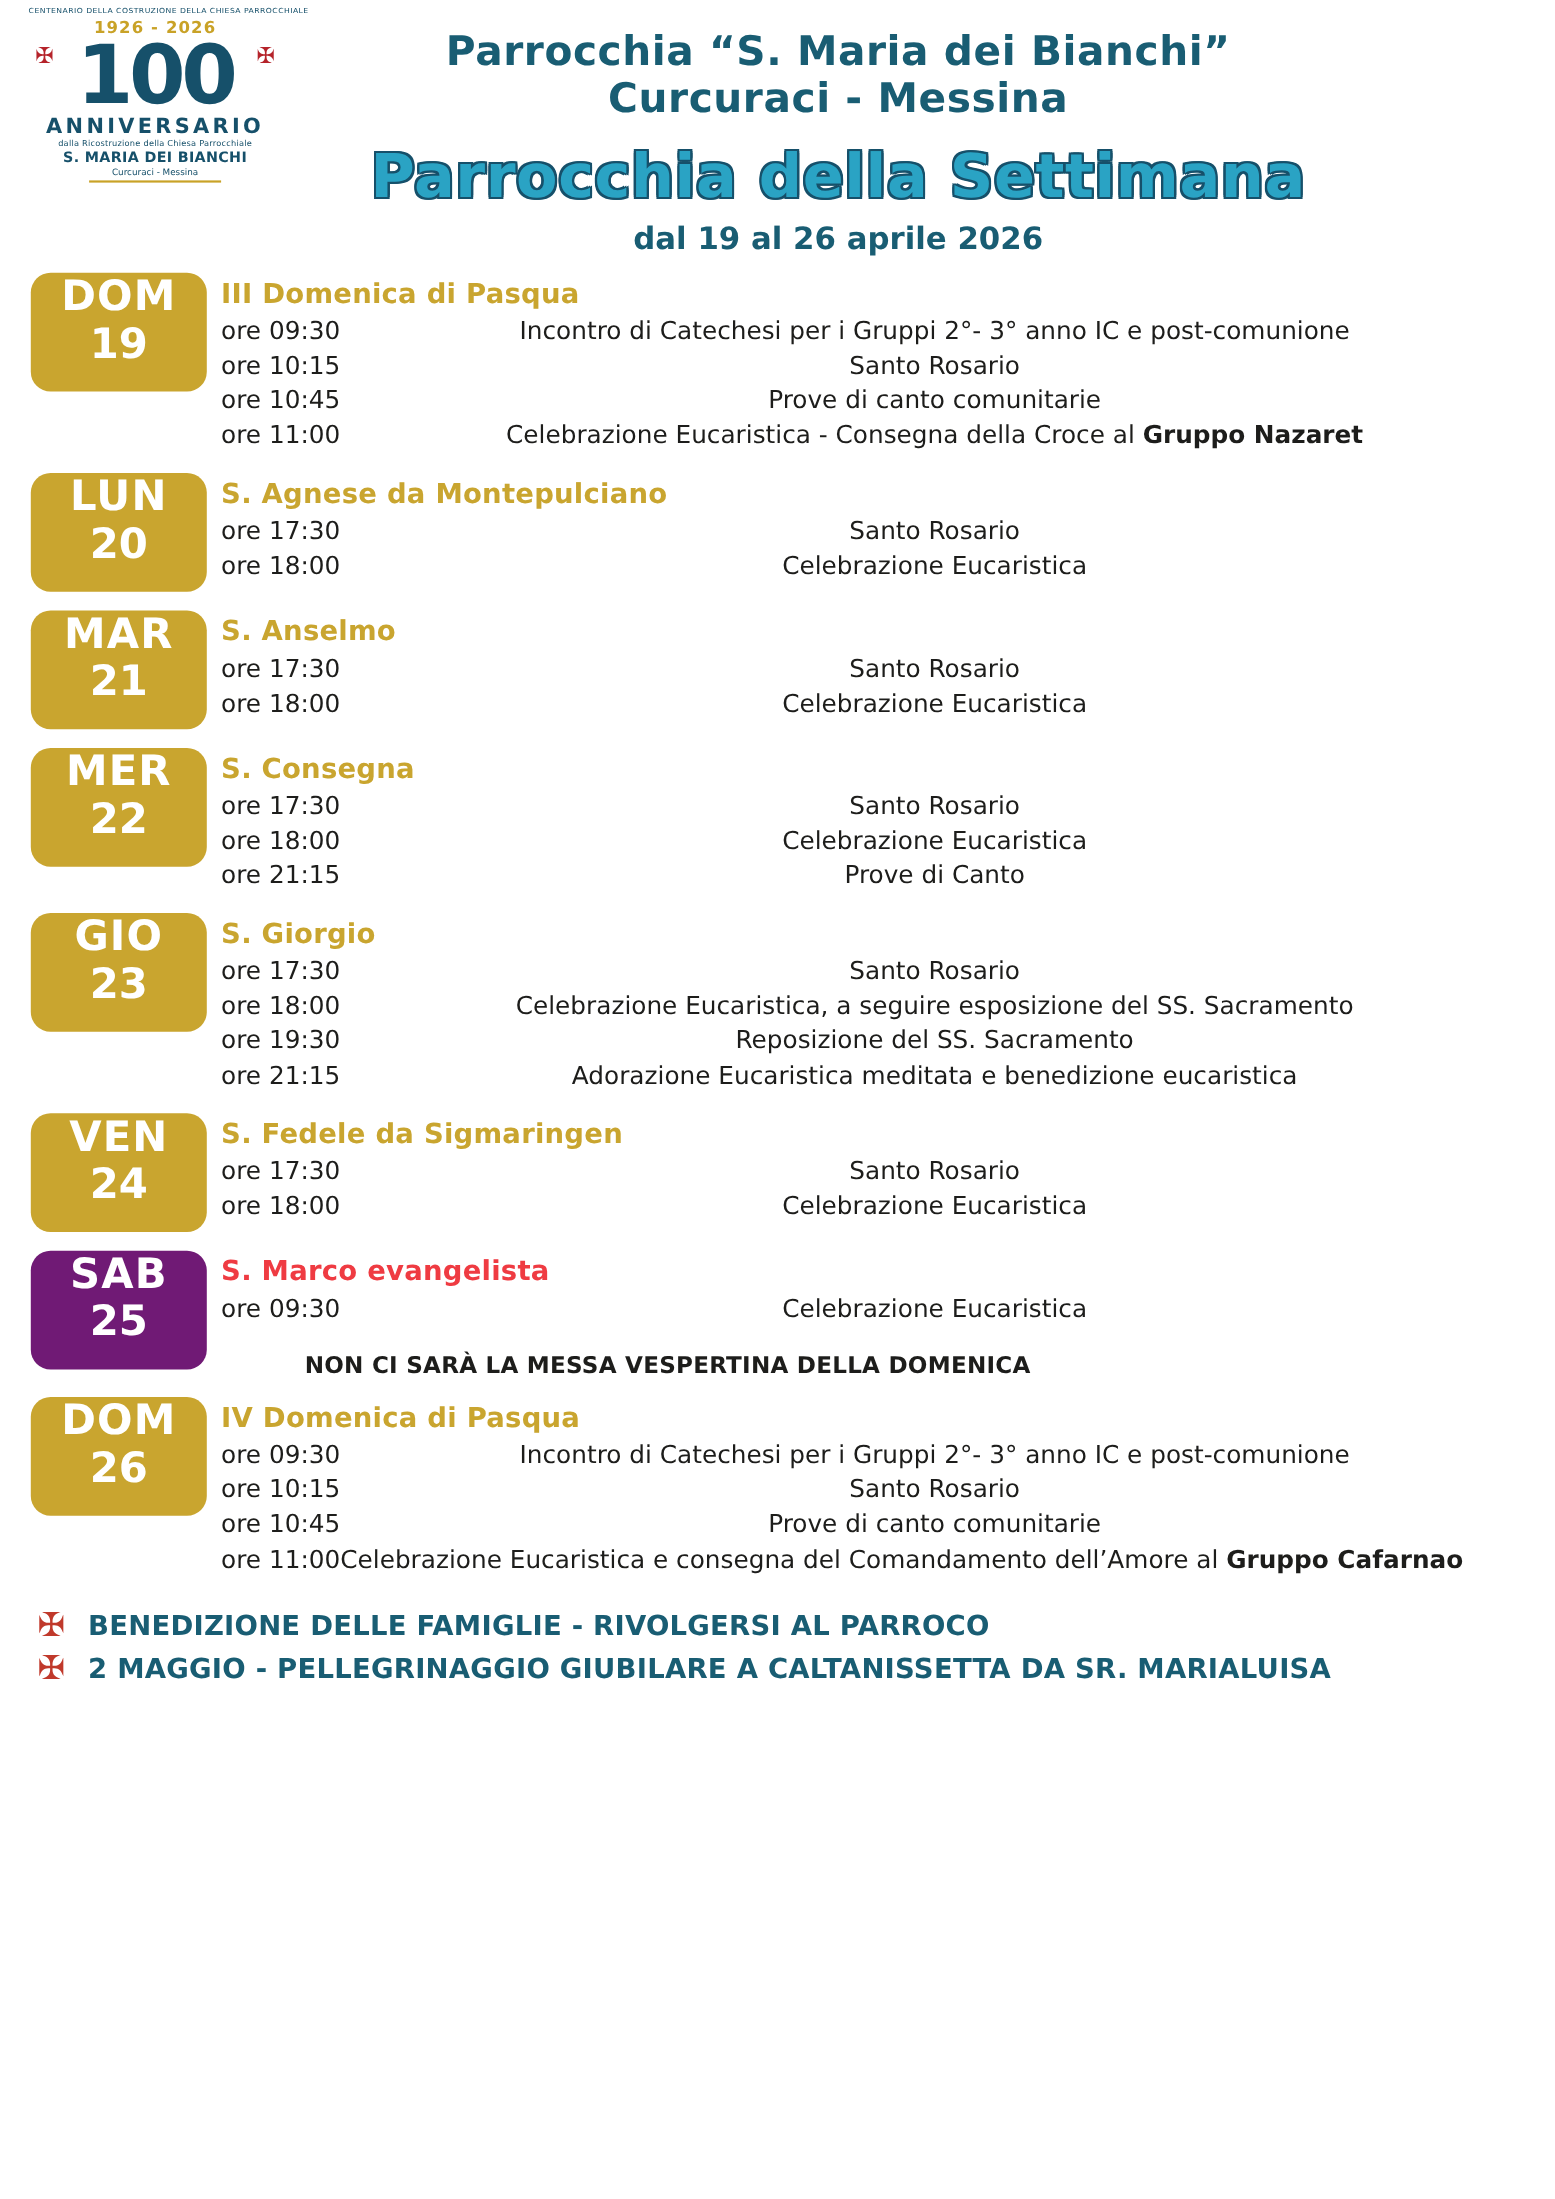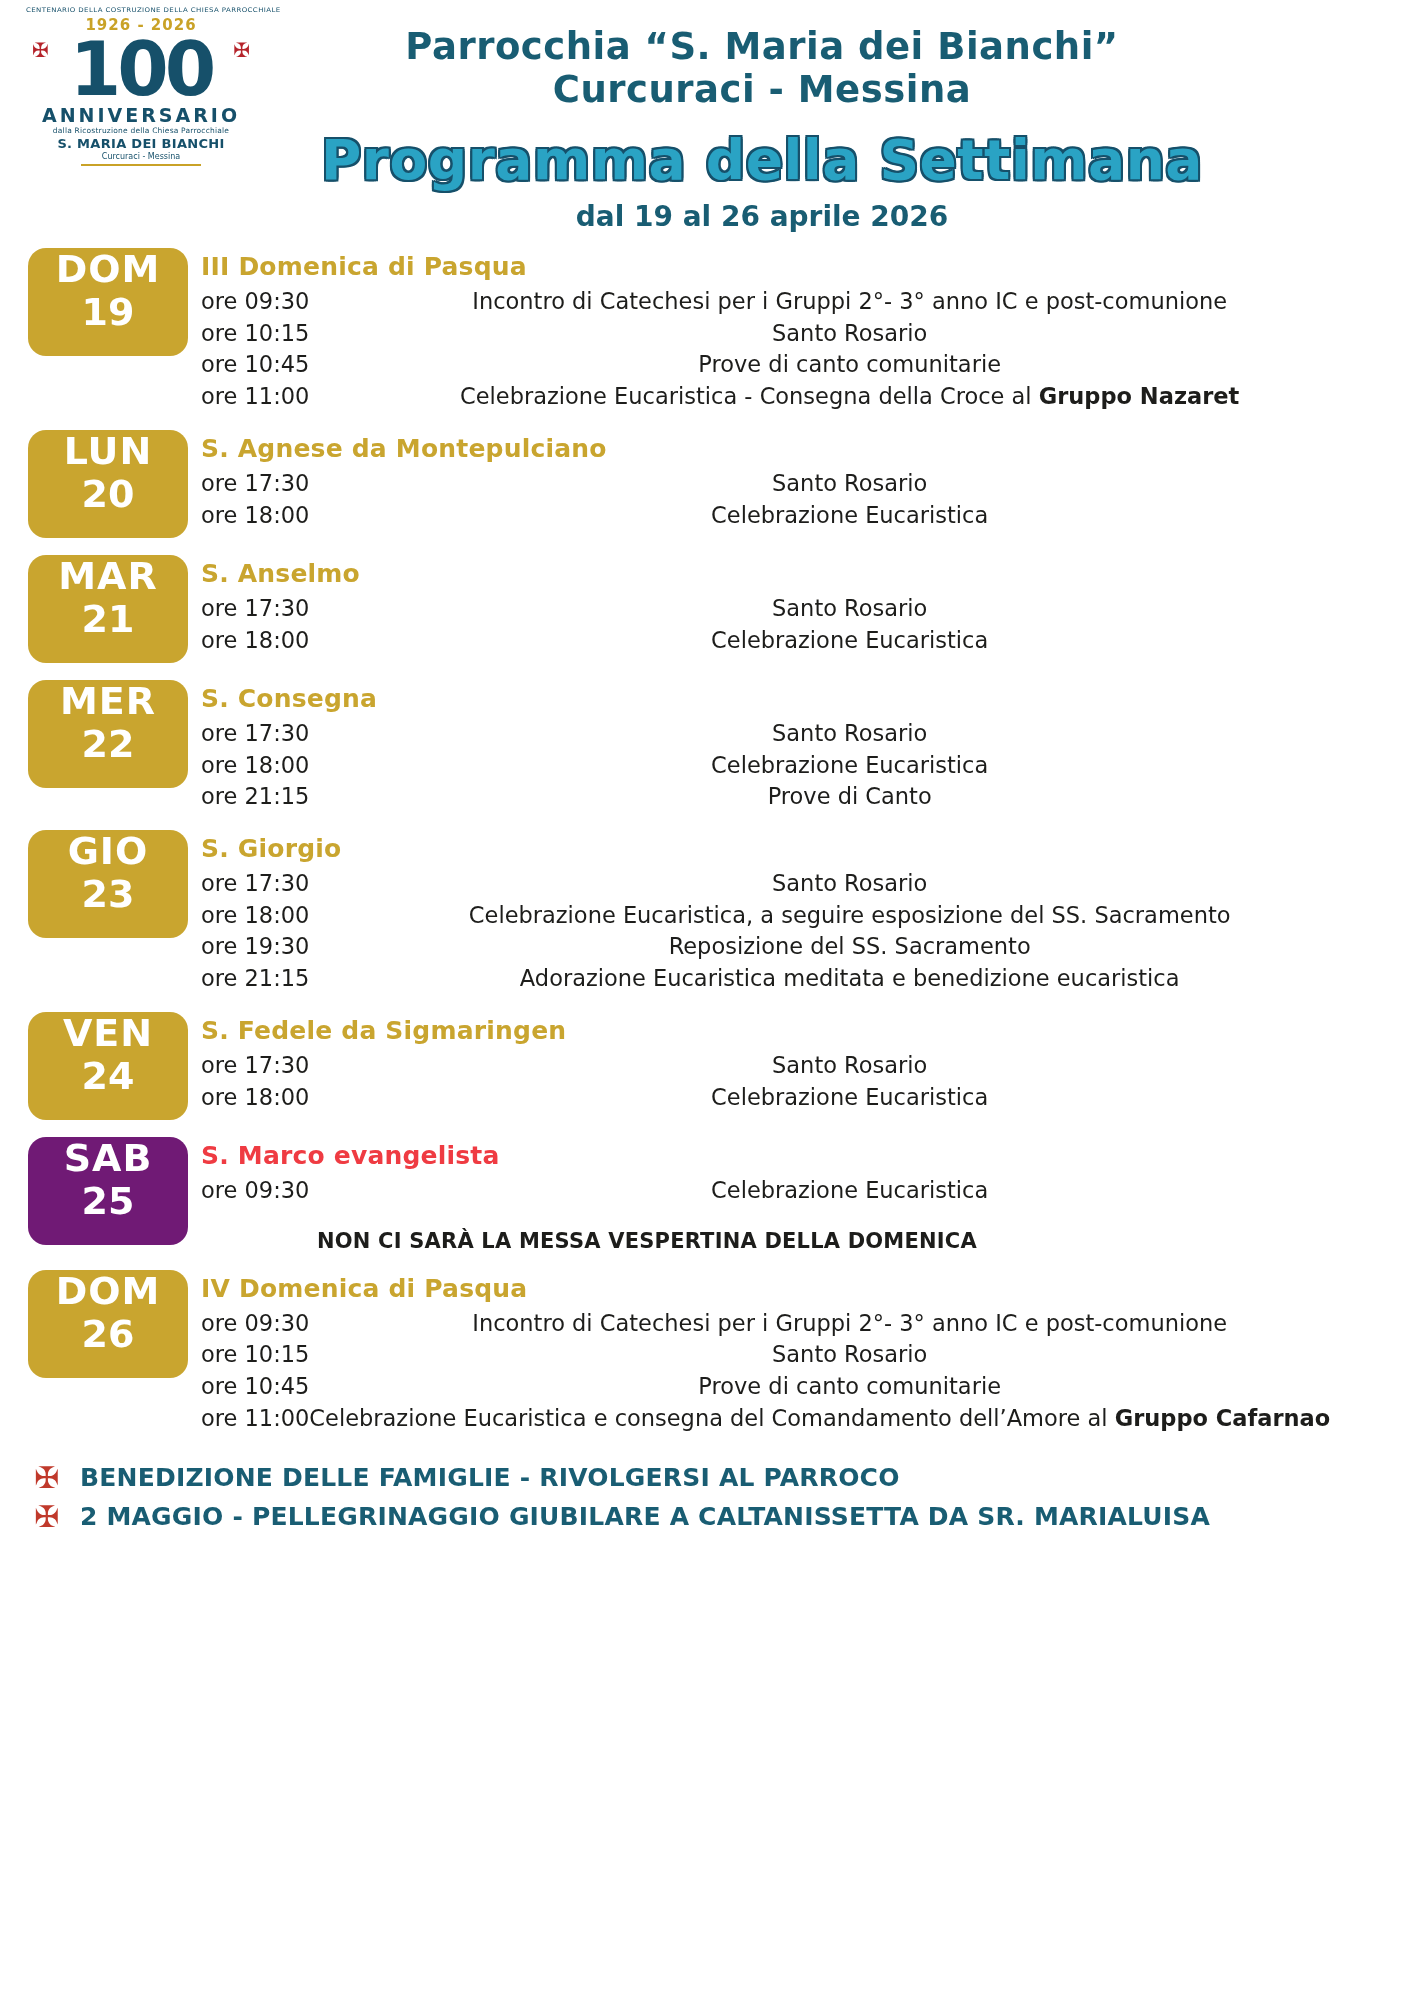--- a/index.html
+++ b/index.html
@@ -188,21 +188,21 @@
   }
   .event.justify .desc {
     text-align: justify;
   }
   .bold { font-weight: bold; }
   .notice {
     font-size: 21px;
     font-weight: bold;
     color: #1d1d1b;
     margin-top: 22px;
-    margin-left: 116px;
+    margin-left: 76px;
     letter-spacing: 0.2px;
   }
 
   
   .footer {
     padding: 2px 24px 0 34px;
   }
   .footer-row {
     display: flex;
     align-items: center;
@@ -238,21 +238,21 @@
     <div class="logo-anniv">ANNIVERSARIO</div>
     <div class="logo-sub1">dalla Ricostruzione della Chiesa Parrocchiale</div>
     <div class="logo-sub2">S. MARIA DEI BIANCHI</div>
     <div class="logo-sub3">Curcuraci - Messina</div>
     <div class="logo-rule"></div>
   </div>
 
   <div class="titles">
     <div class="parish-line1">Parrocchia “S. Maria dei Bianchi”</div>
     <div class="parish-line2">Curcuraci - Messina</div>
-    <div class="program-title">Programma della Settimana</div>
+    <div class="program-title">Parrocchia della Settimana</div>
     <div class="program-dates">dal 19 al 26 aprile 2026</div>
   </div>
 
 </div>
 
 <div class="days" id="days-container">
     <div class="day-row">
       <div class="badge">
         <div class="badge-dow">DOM</div>
         <div class="badge-num">19</div>

